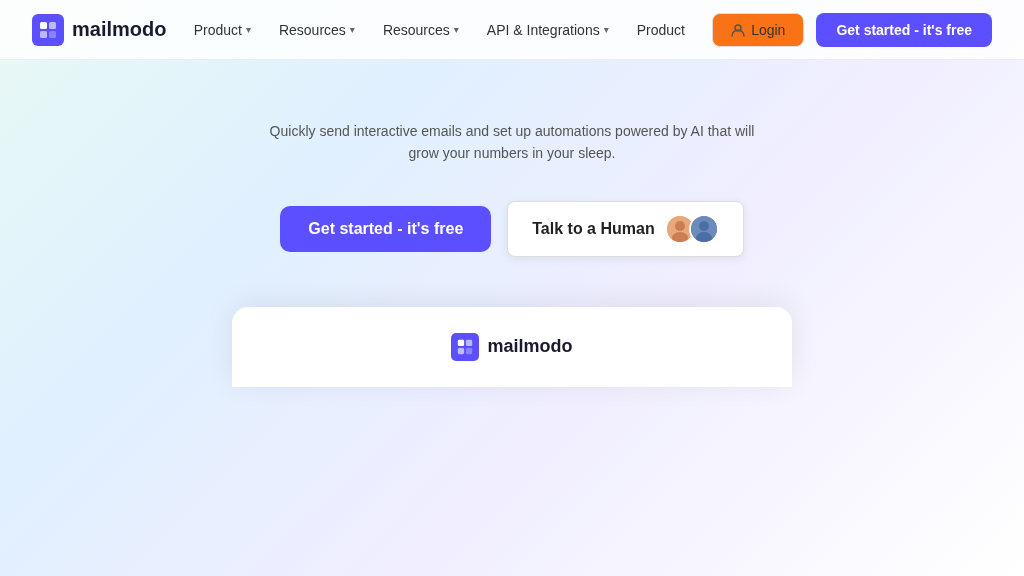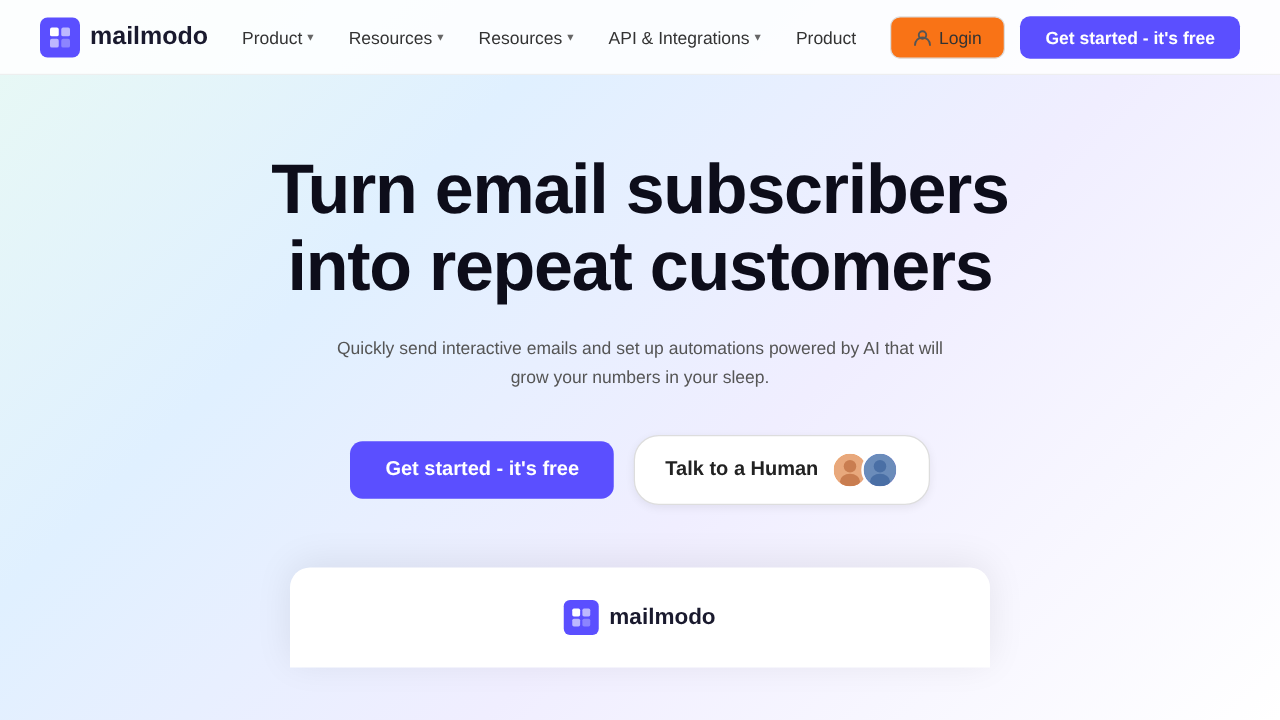--- a/index.html
+++ b/index.html
@@ -161,21 +161,21 @@
     }
 
     .talk-human-btn {
       display: flex;
       align-items: center;
       gap: 10px;
       padding: 12px 24px;
       background: #fff;
       color: #222;
       border: 1.5px solid #ddd;
-      border-radius: 20px;
+      border-radius: 8px;
       font-size: 16px;
       font-weight: 600;
       cursor: pointer;
       box-shadow: 0 2px 8px rgba(0,0,0,0.07);
     }
 
     .avatar-group {
       display: flex;
       align-items: center;
     }
@@ -304,24 +304,20 @@
       </svg>
       <span>Login</span>
     </button>
     <button class="get-started-nav-btn">
       <span>Get started - it's free</span>
     </button>
   </div>
 </nav>
 
 <section class="hero">
-  <h1 class="hero-title">
-    <span>Turn email subscribers</span><br>
-    <span>into repeat customers</span>
-  </h1>
   <p class="hero-subtitle">
     <span>Quickly send interactive emails and set up automations powered by AI that will grow your numbers in your sleep.</span>
   </p>
   <div class="hero-buttons">
     <button class="get-started-hero-btn">
       <span>Get started - it's free</span>
     </button>
     <button class="talk-human-btn">
       <span>Talk to a Human</span>
       <div class="avatar-group">

